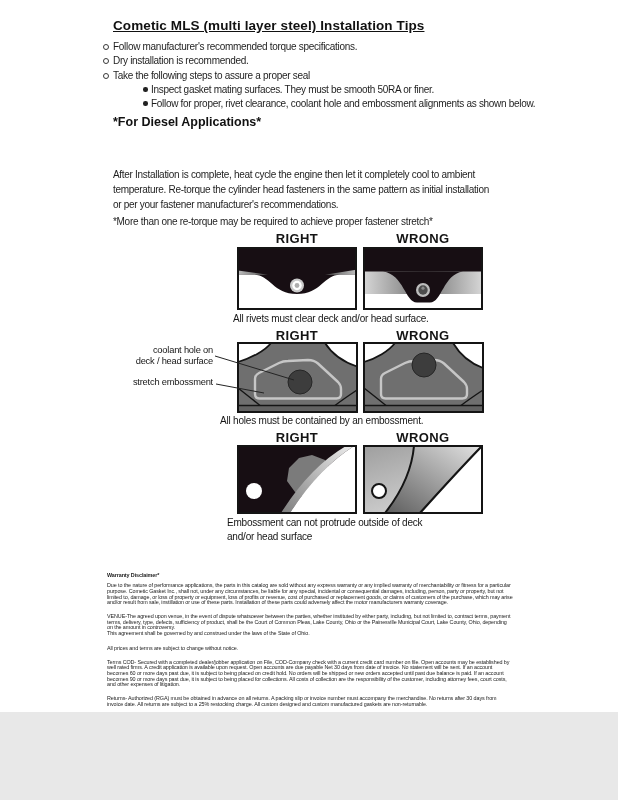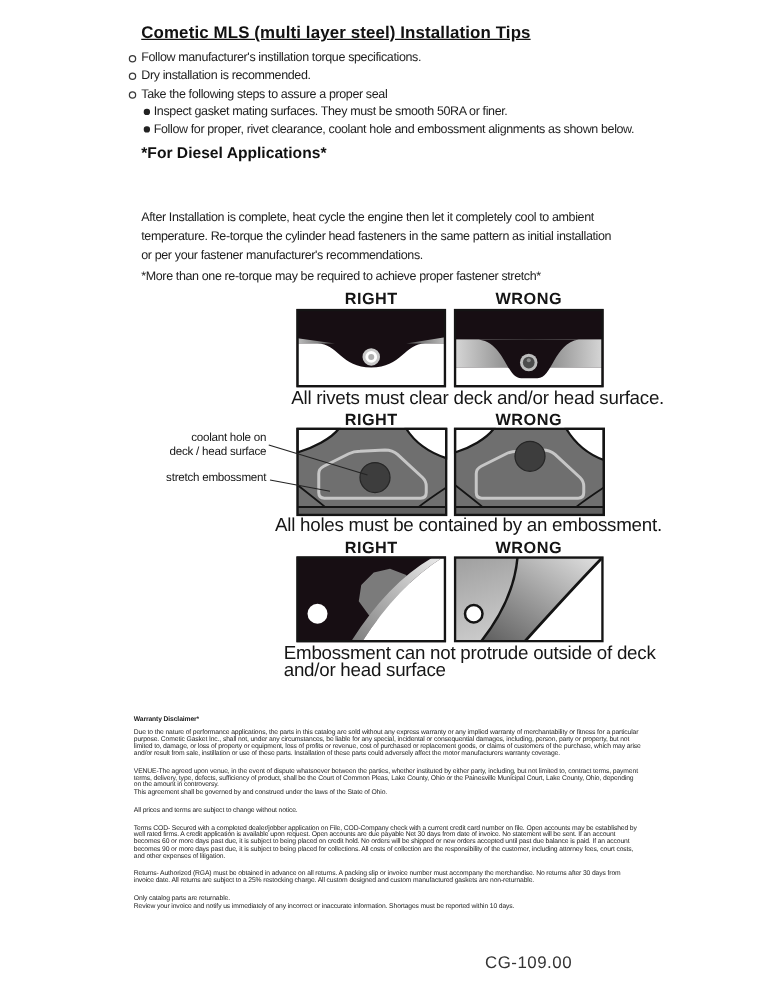--- a/index.html
+++ b/index.html
@@ -1,38 +1,38 @@
 <!DOCTYPE html>
 <html><head>
 <meta charset="utf-8">
 <style>
   html,body{margin:0;padding:0;background:#e8e8e8;}
-  .page{position:relative;width:618px;height:800px;background:#ffffff;overflow:hidden;
+  .page{position:relative;width:618px;height:712px;background:#ffffff;overflow:hidden;
         font-family:"Liberation Sans",sans-serif;color:#1e1e1e;}
   .title{position:absolute;left:113px;top:18px;margin:0;font-size:13.5px;font-weight:bold;
          text-decoration:underline;letter-spacing:0.1px;color:#111;}
   .tips{position:absolute;left:103px;top:40px;width:470px;font-size:10px;letter-spacing:-0.3px;
         line-height:14.3px;}
   .tip{display:flex;}
   .tip .o-bullet{flex:0 0 auto;width:4px;height:4px;border:1px solid #3a3a3a;border-radius:50%;
         margin:4.2px 4px 0 0;}
-  .tip.sub{margin-left:12px;text-align:right;}
+  .tip.sub{margin-left:40px;text-align:right;}
   .tip .dot-bullet{flex:0 0 auto;width:4.5px;height:4.5px;background:#222;border-radius:50%;
         margin:4.2px 3.5px 0 0;}
   .h2{position:absolute;left:113px;top:115px;margin:0;font-size:12.5px;font-weight:bold;color:#111;}
   .body-p{position:absolute;left:113px;width:490px;margin:0;font-size:10px;letter-spacing:-0.3px;
         line-height:14.8px;white-space:pre-line;}
   .p-oil{top:134px;}
   .p-heat{top:168px;}
   .p-note{top:215px;}
   .dlabel{position:absolute;width:120px;text-align:center;font-size:13px;font-weight:bold;
         letter-spacing:0.4px;color:#141414;}
   .dbox{position:absolute;width:120px;}
   .dbox svg{display:block;}
-  .dcap{position:absolute;font-size:15px;letter-spacing:-0.2px;color:#161616;
+  .dcap{position:absolute;font-size:10px;letter-spacing:-0.2px;color:#161616;
         line-height:13.5px;white-space:pre-line;}
   .ann{position:absolute;left:118px;width:95px;text-align:right;font-size:9.3px;
         letter-spacing:-0.2px;line-height:10.5px;white-space:pre-line;color:#161616;}
   .overlay{position:absolute;left:0;top:0;pointer-events:none;}
   .warranty{position:absolute;left:107px;top:573px;width:406px;height:180px;}
   .w-inner{width:600px;transform:scale(0.677);transform-origin:0 0;font-size:8px;
         line-height:8.2px;letter-spacing:-0.15px;color:#222;}
   .w-inner p{margin:0 0 13px 0;white-space:pre-line;}
   .w-head{font-weight:bold;margin:0 0 7px 0 !important;}
   .footer-code{position:absolute;left:388px;top:762px;font-size:13.5px;letter-spacing:0.4px;color:#333;}
@@ -40,21 +40,21 @@
 </head>
 <body>
 
 <div class="page">
 
   <h1 class="title">Cometic MLS (multi layer steel) Installation Tips</h1>
 
   <div class="tips">
     <div class="tip">
       <span class="o-bullet"></span>
-      <span>Follow manufacturer's instillation torque specifications.</span>
+      <span>Follow manufacturer's recommended torque specifications.</span>
     </div>
     <div class="tip">
       <span class="o-bullet"></span>
       <span>Dry installation is recommended.</span>
     </div>
     <div class="tip">
       <span class="o-bullet"></span>
       <span>Take the following steps to assure a proper seal</span>
     </div>
     <div class="tip sub">

